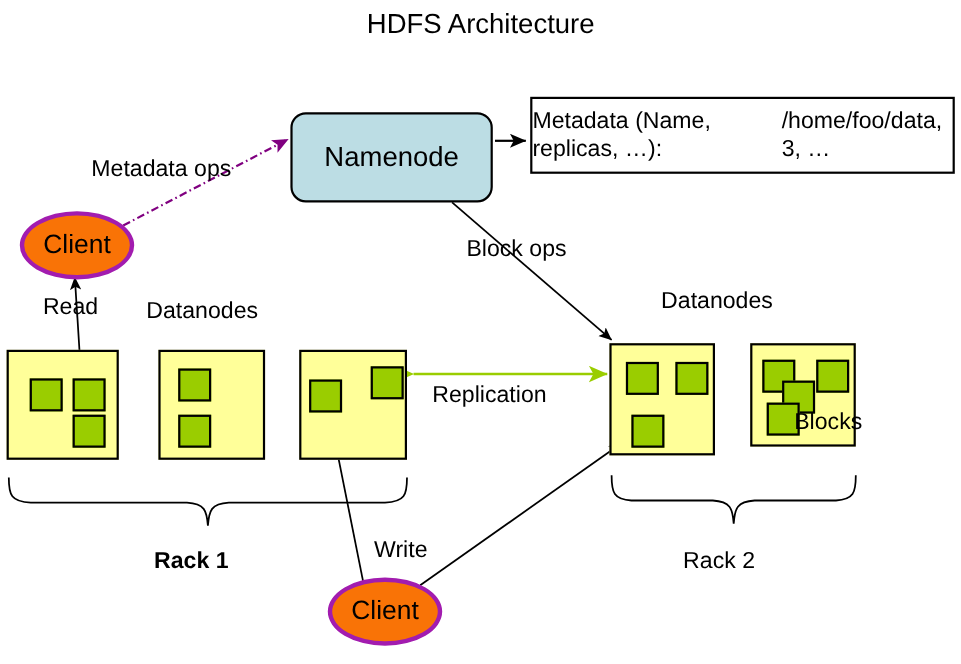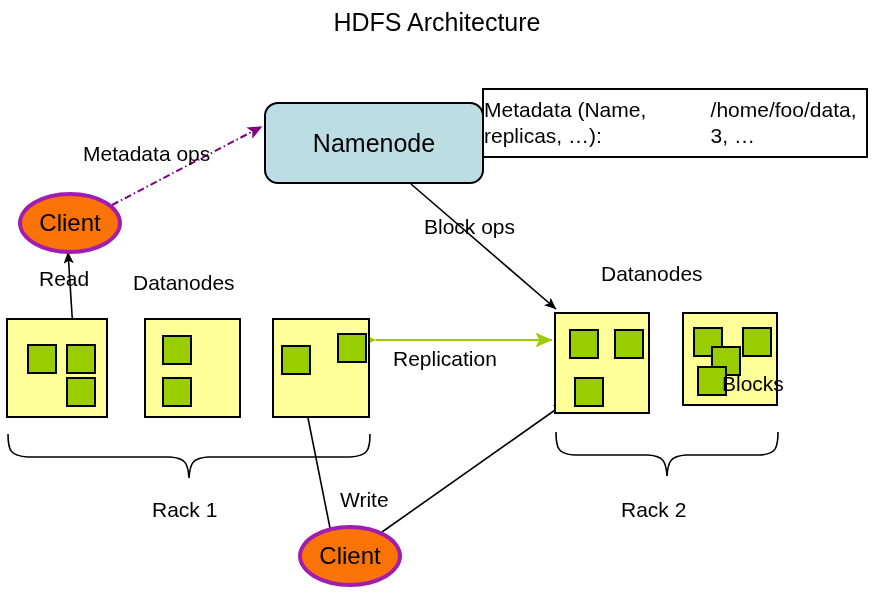--- a/index.html
+++ b/index.html
@@ -39,21 +39,21 @@
     left: 0;
     top: 10px;
     width: 874px;
     text-align: center;
     font-size: 25px;
   }
   #namenode-box {
     position: absolute;
     left: 264px;
     top: 102px;
-    width: 220px;
+    width: 184px;
     height: 82px;
     background: #bcdde4;
     border: 2px solid #000000;
     border-radius: 14px;
     box-sizing: border-box;
     display: flex;
     align-items: center;
     justify-content: center;
   }
   #namenode-label {
@@ -125,21 +125,21 @@
 
   .edge-label { font-size: 21px; }
   #label-metadata-ops { left: 83px;  top: 143px; }
   #label-block-ops    { left: 424px; top: 216px; }
   #label-replication  { left: 393px; top: 348px; }
   #label-read         { left: 39px;  top: 268px; }
   #label-write        { left: 340px; top: 489px; }
   #label-datanodes-1  { left: 133px; top: 272px; }
   #label-datanodes-2  { left: 601px; top: 263px; }
   #label-blocks       { left: 722px; top: 373px; }
-  #label-rack-1       { left: 152px; top: 499px; }
+  #label-rack-1       { left: 140px; top: 499px; font-weight: bold; }
   #label-rack-2       { left: 621px; top: 499px; }
 </style>
 </head>
 <body>
 
 <div id="stage">
 
   <div class="lbl" id="page-title">HDFS Architecture</div>
 
   <svg id="wires" viewBox="0 0 874 604" width="874" height="604">

